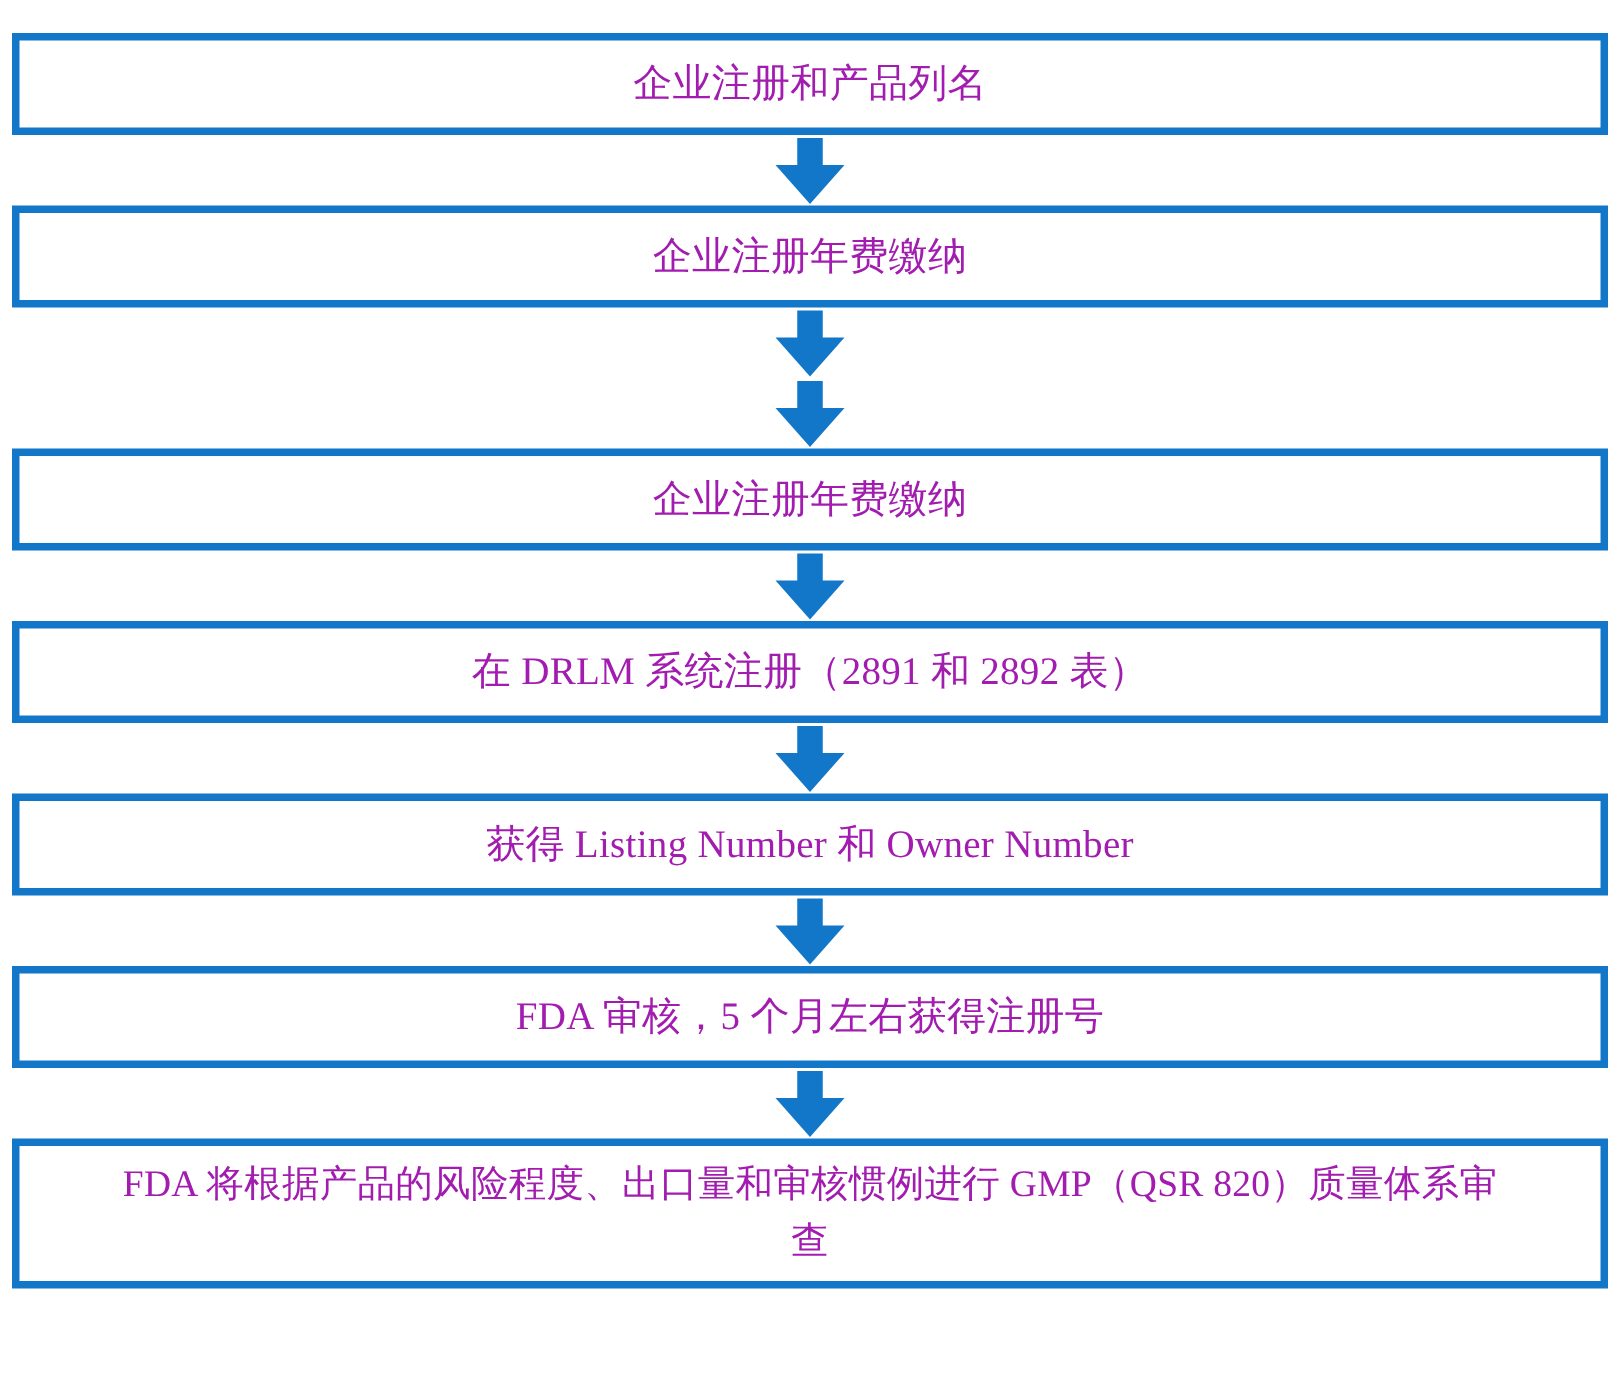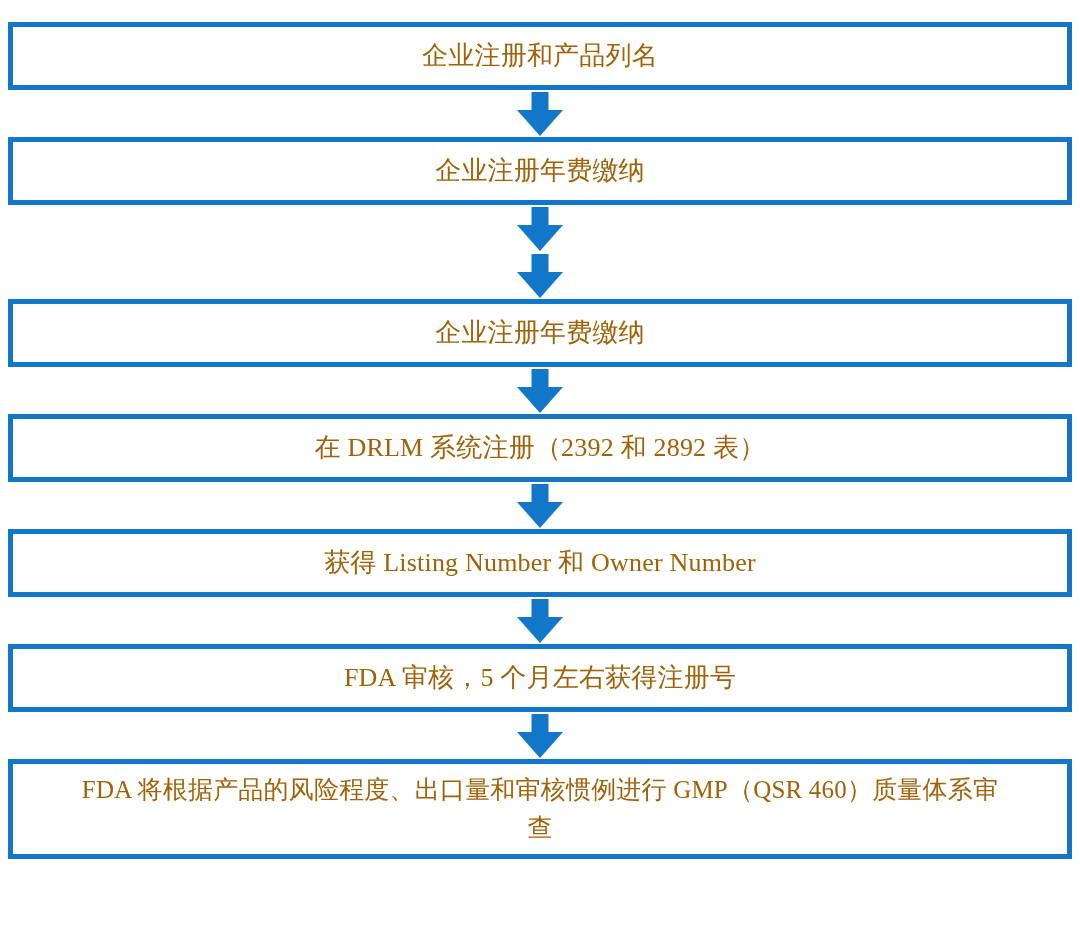--- a/index.html
+++ b/index.html
@@ -41,21 +41,21 @@
 
   .node-tall {
     height: 100px;
   }
 
   .node-label {
     display: block;
     width: 100%;
     padding: 0 10px;
     box-sizing: border-box;
-    color: #a16207;
+    color: #a21caf;
     font-size: 26px;
     line-height: 1.55;
     letter-spacing: 0.2px;
     white-space: pre-line;
   }
 
   .node-tall .node-label {
     font-size: 25px;
     line-height: 1.52;
   }
@@ -138,21 +138,21 @@
   </div>
 
   <div class="flow-connector">
     <div class="arrow-down">
       <div class="arrow-stem"></div>
       <div class="arrow-head"></div>
     </div>
   </div>
 
   <div class="flow-node node-standard">
-    <span class="node-label">在 DRLM 系统注册（2392 和 2892 表）</span>
+    <span class="node-label">在 DRLM 系统注册（2891 和 2892 表）</span>
   </div>
 
   <div class="flow-connector">
     <div class="arrow-down">
       <div class="arrow-stem"></div>
       <div class="arrow-head"></div>
     </div>
   </div>
 
   <div class="flow-node node-standard">
@@ -171,17 +171,17 @@
   </div>
 
   <div class="flow-connector">
     <div class="arrow-down">
       <div class="arrow-stem"></div>
       <div class="arrow-head"></div>
     </div>
   </div>
 
   <div class="flow-node node-tall">
-    <span class="node-label">FDA 将根据产品的风险程度、出口量和审核惯例进行 GMP（QSR 460）质量体系审
+    <span class="node-label">FDA 将根据产品的风险程度、出口量和审核惯例进行 GMP（QSR 820）质量体系审
 查</span>
   </div>
 
 </div>
 
 </body></html>

